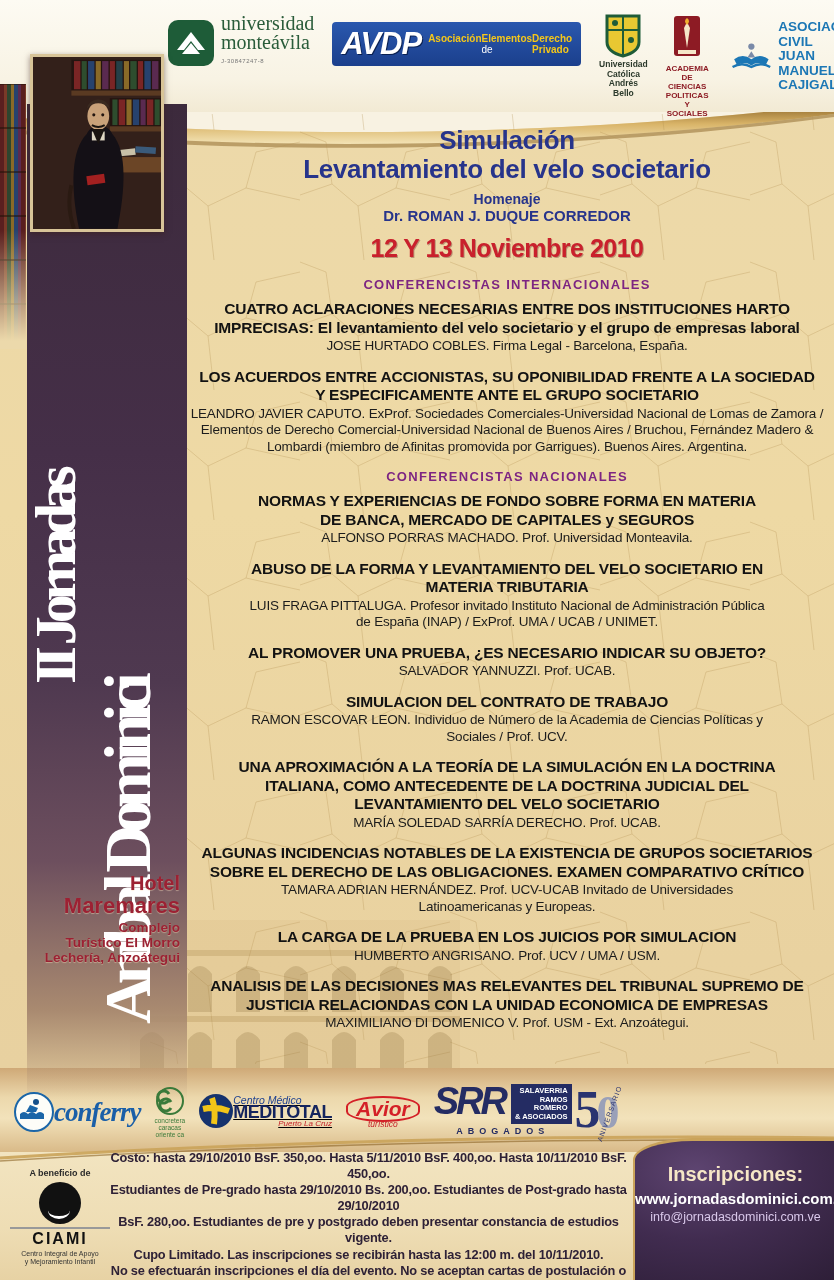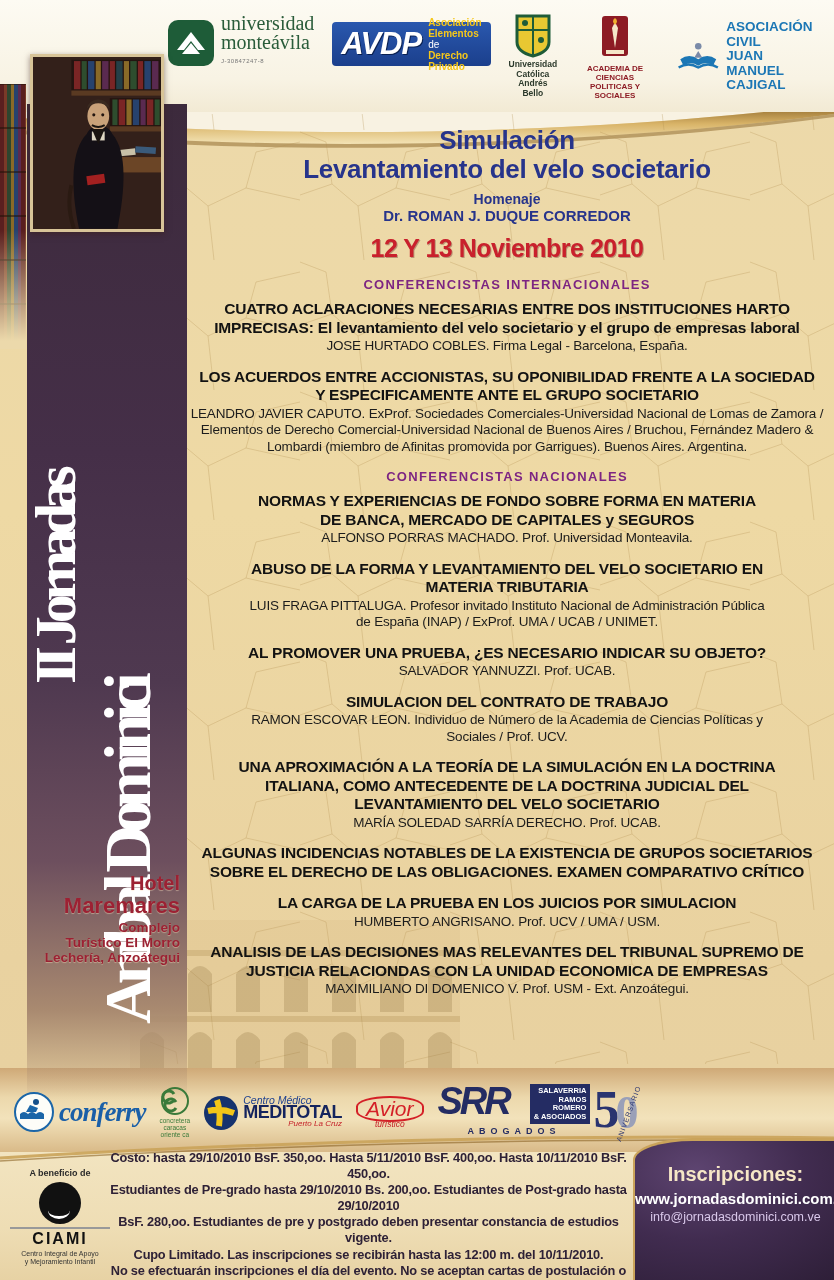--- a/index.html
+++ b/index.html
@@ -10,21 +10,21 @@
   .header-band{position:absolute;left:0;top:0;width:834px;height:112px;z-index:2;
     background:linear-gradient(180deg,#fdfbf3 0%,#f8f3e4 70%,#f2ead4 100%);}
   .logo-row{position:absolute;left:168px;top:14px;width:660px;height:96px;display:flex;align-items:flex-start;gap:18px;z-index:3;}
   .lg{display:flex;align-items:center;gap:7px;}
   .uma-shield{width:46px;height:46px;border-radius:10px;background:#1e5c38;position:relative;flex:0 0 auto;}
   .uma-shield svg{position:absolute;left:0;top:0;}
   .uma-text div{font-family:"Liberation Serif",serif;color:#2a5c3a;font-size:20px;line-height:19px;}
   .uma-sub{font-size:6px !important;color:#777 !important;font-family:"Liberation Sans",sans-serif !important;letter-spacing:.5px;}
   .avdp-box{margin-top:8px;background:linear-gradient(180deg,#2a58ae,#1b3f8c);border-radius:4px;display:flex;align-items:center;gap:7px;padding:6px 9px;height:44px;box-sizing:border-box;}
   .avdp-abbr{color:#fff;font-weight:bold;font-style:italic;font-size:31px;letter-spacing:-1px;text-shadow:1px 1px 0 #0a2050;}
-  .avdp-lines{display:flex;flex-direction:column;line-height:11px;}
+  .avdp-lines{display:flex;flex-direction:row;line-height:11px;}
   .avdp-lines span{font-size:10px;font-weight:bold;color:#f5c71a;}
   .avdp-lines .w{color:#fff;font-weight:normal;}
   .ucab{flex-direction:column;align-items:center;gap:2px;margin-top:0;}
   .ucab-shield{width:36px;height:44px;}
   .ucab-text{font-size:8.5px;font-weight:bold;color:#2c3a2c;text-align:center;line-height:9.5px;}
   .acad{flex-direction:column;align-items:center;gap:2px;}
   .acad-emblem{width:30px;height:48px;}
   .acad-text{font-size:8px;font-weight:bold;color:#8d1b24;text-align:center;line-height:9px;}
   .cajigal{margin-left:4px;margin-top:6px;align-items:center;}
   .caj-book{width:52px;height:44px;}
@@ -61,38 +61,38 @@
   .date{color:#c9202c;font-weight:bold;font-size:25px;line-height:30px;margin-top:8px;letter-spacing:-0.5px;text-shadow:1px 1px 0 rgba(90,20,20,.35);}
   .sec-head{color:#7d2582;font-weight:bold;font-size:13px;letter-spacing:1.3px;margin:14px 0 8px 0;}
   .talk{margin:0 auto 13px auto;}
   .talk-title{color:#121212;font-weight:bold;font-size:15.5px;line-height:18.5px;letter-spacing:-0.2px;margin:0 auto;}
   .talk-speaker{color:#1c1c1c;font-size:13.5px;line-height:16.5px;margin:1px auto 0 auto;letter-spacing:-0.2px;}
   .w520{max-width:520px;} .w560{max-width:560px;} .w600{max-width:600px;} .w620{max-width:620px;} .w640{max-width:642px;}
   
   .sponsor-band{position:absolute;left:0;top:1068px;width:834px;height:84px;z-index:2;
     background:linear-gradient(180deg,#cfa977 0%,#ecd8ac 35%,#f2e2bb 60%,#d9ba88 100%);}
   .sponsors{position:absolute;left:0;top:1072px;width:834px;height:80px;z-index:4;display:flex;align-items:center;gap:14px;padding-left:14px;box-sizing:border-box;}
-  .sp{display:flex;align-items:center;gap:5px;}
+  .sp{display:flex;align-items:center;}
   .conferry-mark{width:36px;height:36px;border-radius:50%;background:#fdfdf8;border:2px solid #1b66a8;position:relative;overflow:hidden;flex:0 0 auto;}
   .conferry-text{font-family:"Liberation Serif",serif;font-style:italic;font-weight:bold;color:#1a5fa8;font-size:27px;letter-spacing:-1px;}
   .avior1{color:#d42027;font-weight:bold;font-style:italic;font-size:29px;letter-spacing:-1px;text-shadow:1px 1px 0 rgba(120,10,10,.25);}
   .concretera{flex-direction:column;gap:1px;}
   .conc-text{color:#3a7a3a;font-size:6.5px;line-height:7px;text-align:center;}
-  .medi{align-items:flex-end;}
+  .medi{align-items:flex-start;text-decoration:underline;}
   .medi-ball{width:34px;height:34px;border-radius:50%;background:#16336e;position:relative;overflow:hidden;flex:0 0 auto;}
   .medi-text{display:flex;flex-direction:column;line-height:12px;}
   .medi-cm{color:#1b3f8f;font-style:italic;font-size:10.5px;}
   .medi-name{color:#14245e;font-weight:bold;font-size:18px;letter-spacing:-0.5px;}
   .medi-city{color:#c42028;font-style:italic;font-size:8px;text-align:right;}
   .avior2{flex-direction:column;gap:0;}
-  .avior2-name{color:#d42027;font-weight:normal;font-style:italic;font-size:21px;line-height:20px;border:2px solid #d42027;border-radius:50%/40%;padding:1px 8px;}
+  .avior2-name{color:#d42027;font-weight:bold;font-style:italic;font-size:21px;line-height:20px;border:2px solid #d42027;border-radius:50%/40%;padding:1px 8px;}
   .avior2-sub{color:#c42028;font-size:8.5px;font-style:italic;margin-top:-3px;}
   .srr{align-items:flex-start;gap:3px;}
   .srr-left{display:flex;flex-direction:column;align-items:center;}
-  .srr-top{display:flex;align-items:stretch;gap:21px;}
+  .srr-top{display:flex;align-items:stretch;gap:6px;}
   .srr-abbr{color:#242c63;font-weight:bold;font-size:38px;line-height:34px;letter-spacing:-3px;font-style:italic;}
   .srr-box{background:#242c63;color:#fff;font-weight:bold;font-size:7.5px;line-height:8.5px;text-align:right;padding:3px 4px;display:flex;flex-direction:column;justify-content:center;}
   .srr-abog{color:#242c63;font-weight:bold;font-size:9px;letter-spacing:5px;margin-top:2px;}
   .anniv{position:relative;width:58px;height:56px;flex:0 0 auto;}
   .anniv .n5{position:absolute;left:0;top:-4px;color:#2a3470;font-weight:bold;font-size:52px;font-family:"Liberation Serif",serif;}
   .anniv .n0{position:absolute;left:22px;top:2px;color:#9aa0b8;font-weight:bold;font-size:46px;font-family:"Liberation Serif",serif;}
   .anniv .txt{position:absolute;right:-6px;top:26px;color:#2a3470;font-size:7px;letter-spacing:1px;transform:rotate(-70deg);}
   
   .footer{position:absolute;left:0;top:1152px;width:834px;height:128px;z-index:3;
     background:linear-gradient(180deg,#f2e4c0 0%,#eeddb4 60%,#e7d2a4 100%);}
@@ -323,20 +323,21 @@
     <div class="talk">
       <div class="talk-title w560">SIMULACION DEL CONTRATO DE TRABAJO</div>
       <div class="talk-speaker w520">RAMON ESCOVAR LEON. Individuo de Número de la Academia de Ciencias Políticas y Sociales / Prof. UCV.</div>
     </div>
     <div class="talk">
       <div class="talk-title w600">UNA APROXIMACIÓN A LA TEORÍA DE LA SIMULACIÓN EN LA DOCTRINA ITALIANA, COMO ANTECEDENTE DE LA DOCTRINA JUDICIAL DEL LEVANTAMIENTO DEL VELO SOCIETARIO</div>
       <div class="talk-speaker w560">MARÍA SOLEDAD SARRÍA DERECHO. Prof. UCAB.</div>
     </div>
     <div class="talk">
       <div class="talk-title w640">ALGUNAS INCIDENCIAS NOTABLES DE LA EXISTENCIA DE GRUPOS SOCIETARIOS SOBRE EL DERECHO DE LAS OBLIGACIONES. EXAMEN COMPARATIVO CRÍTICO</div>
+      <div class="talk-speaker w520">TAMARA ADRIAN HERNÁNDEZ. Prof. UCV-UCAB Invitado de Universidades Latinoamericanas y Europeas.</div>
     </div>
     <div class="talk">
       <div class="talk-title w640">LA CARGA DE LA PRUEBA EN LOS JUICIOS POR SIMULACION</div>
       <div class="talk-speaker w560">HUMBERTO ANGRISANO. Prof. UCV / UMA / USM.</div>
     </div>
     <div class="talk">
       <div class="talk-title w620">ANALISIS DE LAS DECISIONES MAS RELEVANTES DEL TRIBUNAL SUPREMO DE JUSTICIA RELACIONDAS CON LA UNIDAD ECONOMICA DE EMPRESAS</div>
       <div class="talk-speaker w560">MAXIMILIANO DI DOMENICO V. Prof. USM - Ext. Anzoátegui.</div>
     </div>
   </div>

